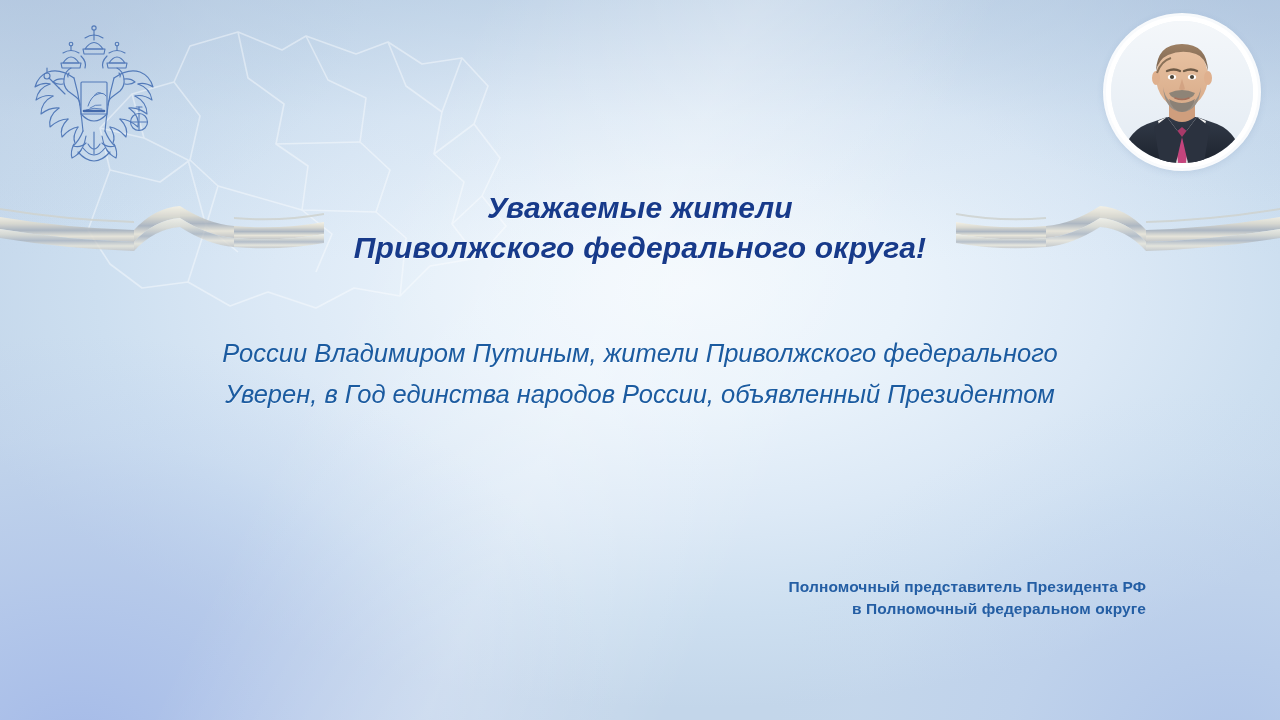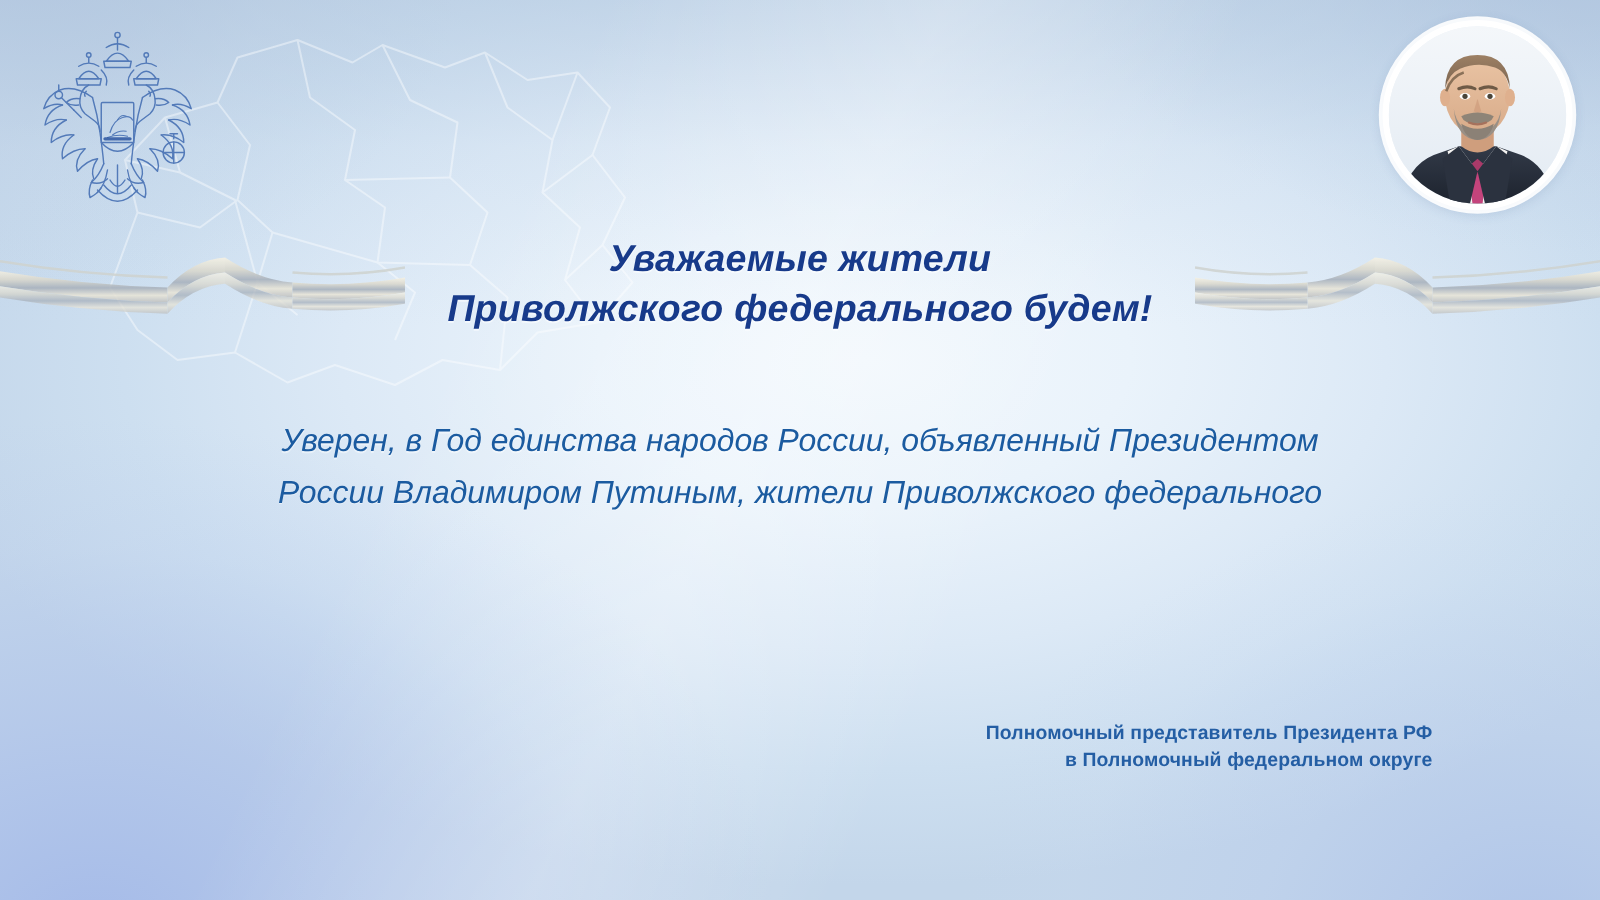--- a/index.html
+++ b/index.html
@@ -413,26 +413,26 @@
         <path d="M186 32 q28 18 54 20 l0 9 q-26 -2 -54 -20 z" fill="url(#rb2)" opacity="0.85"></path>
         <path d="M240 52 q46 4 90 -4 l0 9 q-44 8 -90 4 z" fill="url(#rb2)" opacity="0.85"></path>
         <path d="M0 22 q70 12 140 14" fill="none" stroke="#cfd3d0" stroke-width="2"></path>
         <path d="M240 32 q46 4 90 -4" fill="none" stroke="#cfd3d0" stroke-width="2"></path>
       </g>
     </svg>
   </div>
 
   <div class="heading">
     <span class="hl">Уважаемые жители</span>
-    <span class="hl">Приволжского федерального будем!</span>
+    <span class="hl">Приволжского федерального округа!</span>
   </div>
 
   <div class="body-text">
+    <span class="bl">России Владимиром Путиным, жители Приволжского федерального</span>
     <span class="bl">Уверен, в Год единства народов России, объявленный Президентом</span>
-    <span class="bl">России Владимиром Путиным, жители Приволжского федерального</span>
   </div>
 
   <div class="signature">
     <div class="sig-line">Полномочный представитель Президента РФ</div>
     <div class="sig-line">в Полномочный федеральном округе</div>
   </div>
 
 </div>
 
 </body></html>

